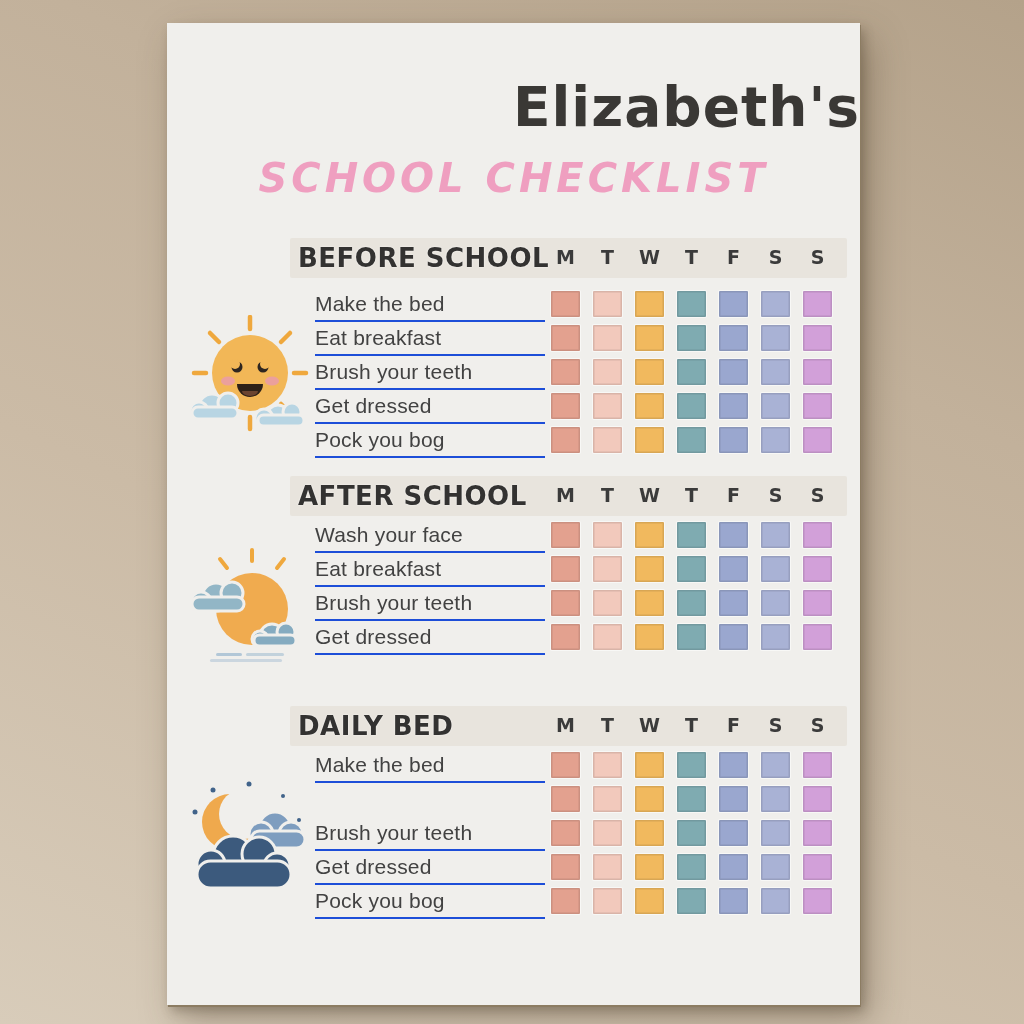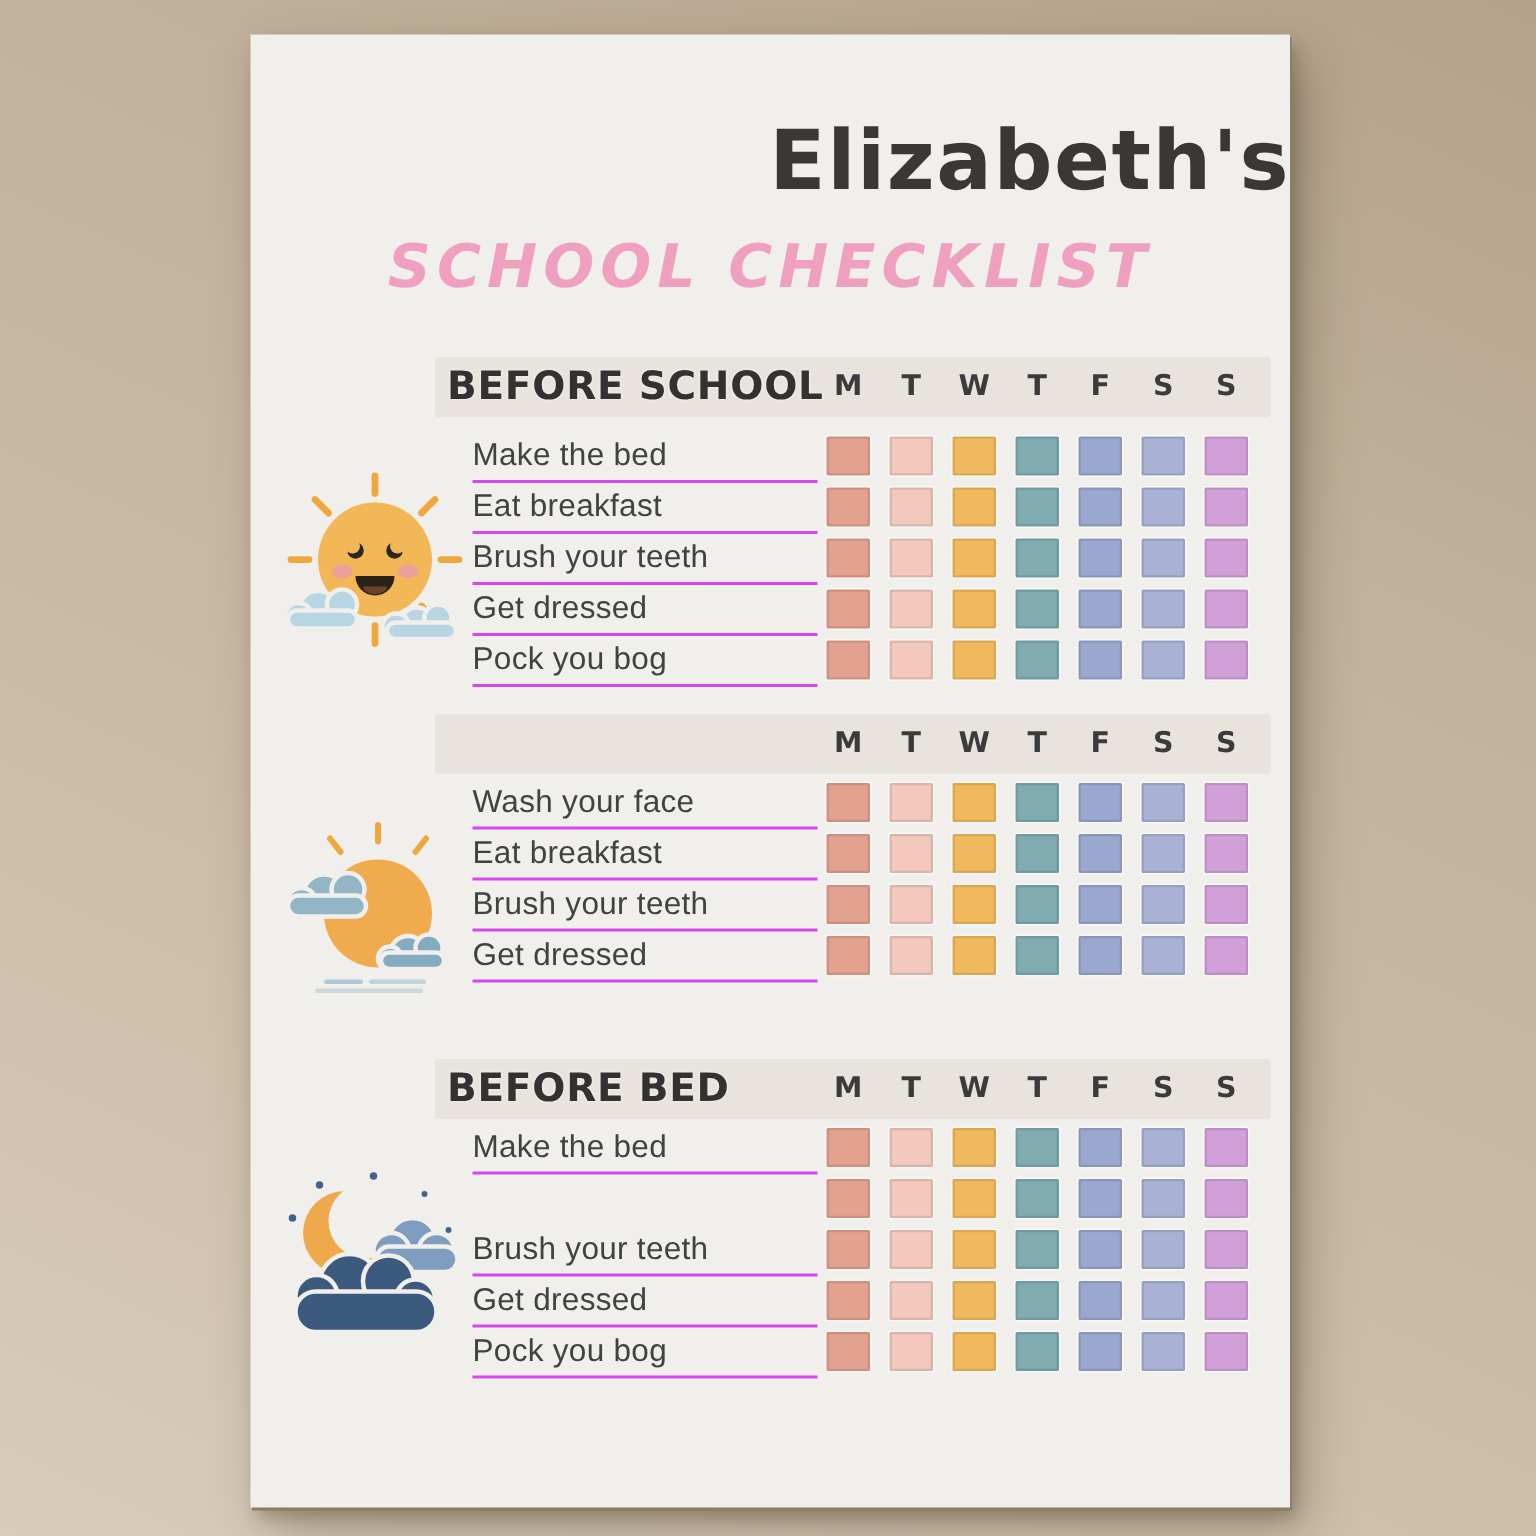--- a/index.html
+++ b/index.html
@@ -37,21 +37,21 @@
   }
   .day{
     position:absolute;top:8px;width:29px;text-align:center;
     font-family:"DejaVu Sans",sans-serif;font-weight:bold;font-size:19px;color:#3b3b3b;
   }
   .rows{position:absolute;left:0;width:100%;}
   .s1 .rows{top:50px}.s2 .rows{top:43px}.s3 .rows{top:43px}
   .row{position:relative;height:34px;}
   .task{
     position:absolute;left:148px;top:0;width:230px;height:32px;line-height:31px;
-    border-bottom:2px solid #d946ef;font-size:21px;color:#424242;white-space:nowrap;
+    border-bottom:2px solid #1d4ed8;font-size:21px;color:#424242;white-space:nowrap;
     letter-spacing:0.2px;
   }
   .sq{
     position:absolute;top:3px;width:29px;height:26px;border-radius:1px;
     box-shadow:inset 0 0 0 1.5px rgba(0,0,0,.10), 0 0 0 1px rgba(255,255,255,.55);
   }
   .icon{position:absolute;}
   #icon-1{left:23px;top:292px;}
   #icon-2{left:23px;top:524px;}
   #icon-3{left:16px;top:753px;}
@@ -123,20 +123,21 @@
             <div class="sq" style="left: 468px; background: rgb(241, 185, 94);"></div>
             <div class="sq" style="left: 510px; background: rgb(127, 171, 177);"></div>
             <div class="sq" style="left: 552px; background: rgb(154, 167, 207);"></div>
             <div class="sq" style="left: 594px; background: rgb(169, 178, 213);"></div>
             <div class="sq" style="left: 636px; background: rgb(210, 160, 217);"></div>
           </div>
         </div>
       </div>
       <div class="section s2">
         <div class="band">
+          <span class="sec-title">AFTER SCHOOL</span>
           <span class="day" style="left: 261px;">M</span>
           <span class="day" style="left: 303px;">T</span>
           <span class="day" style="left: 345px;">W</span>
           <span class="day" style="left: 387px;">T</span>
           <span class="day" style="left: 429px;">F</span>
           <span class="day" style="left: 471px;">S</span>
           <span class="day" style="left: 513px;">S</span>
         </div>
         <div class="rows">
           <div class="row">
@@ -176,21 +177,21 @@
             <div class="sq" style="left: 468px; background: rgb(241, 185, 94);"></div>
             <div class="sq" style="left: 510px; background: rgb(127, 171, 177);"></div>
             <div class="sq" style="left: 552px; background: rgb(154, 167, 207);"></div>
             <div class="sq" style="left: 594px; background: rgb(169, 178, 213);"></div>
             <div class="sq" style="left: 636px; background: rgb(210, 160, 217);"></div>
           </div>
         </div>
       </div>
       <div class="section s3">
         <div class="band">
-          <span class="sec-title">BEFORE BED</span>
+          <span class="sec-title">DAILY BED</span>
           <span class="day" style="left: 261px;">M</span>
           <span class="day" style="left: 303px;">T</span>
           <span class="day" style="left: 345px;">W</span>
           <span class="day" style="left: 387px;">T</span>
           <span class="day" style="left: 429px;">F</span>
           <span class="day" style="left: 471px;">S</span>
           <span class="day" style="left: 513px;">S</span>
         </div>
         <div class="rows">
           <div class="row">

